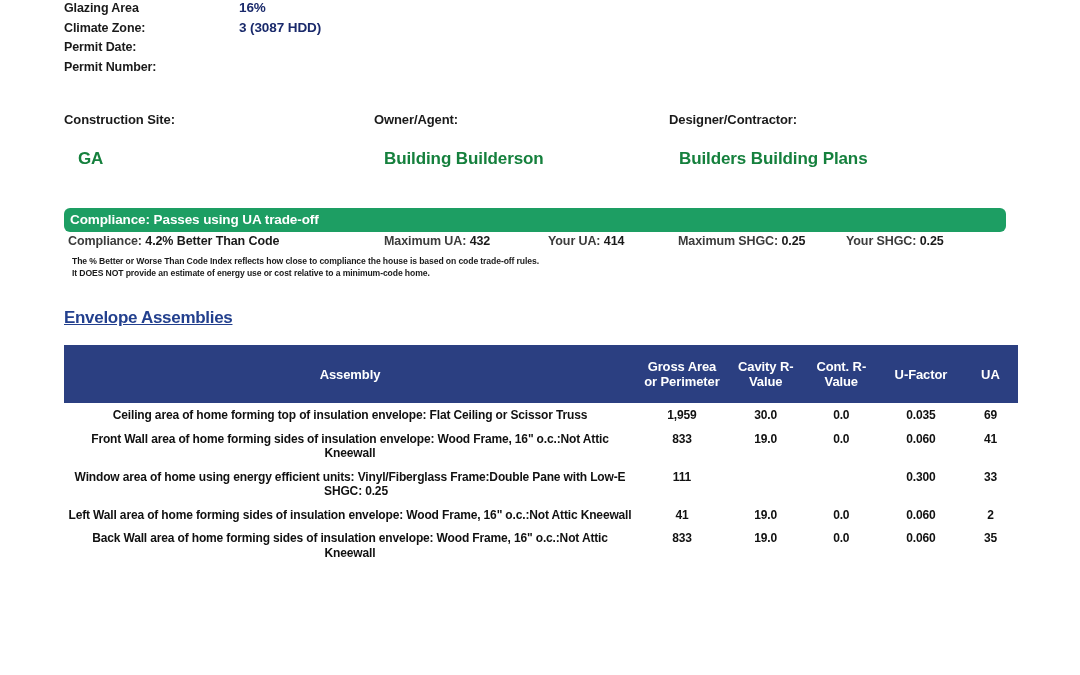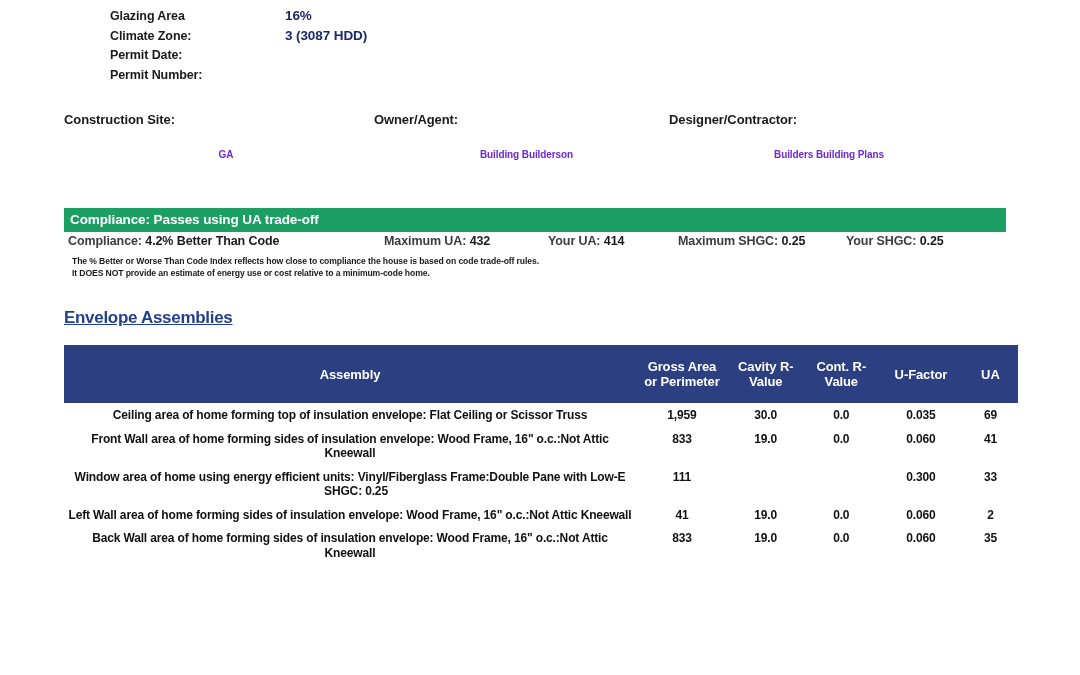--- a/index.html
+++ b/index.html
@@ -19,23 +19,22 @@
     position: relative;
     width: 1080px;
     height: 675px;
     padding: 0;
   }
 
   
   .summary {
     position: absolute;
     left: 64px;
-    top: 8px;
+    top: 0px;
     width: 560px;
-    margin-left: 46px;
   }
   .srow {
     display: flex;
     align-items: baseline;
     height: 20px;
   }
   .slabel {
     width: 175px;
     font-size: 12.5px;
     font-weight: bold;
@@ -62,44 +61,44 @@
   }
   .contact-col.c2 { width: 295px; }
   .contact-title {
     font-size: 13px;
     font-weight: bold;
     color: #1a1a1a;
     margin-bottom: 22px;
     letter-spacing: -0.1px;
   }
   .contact-value {
-    font-size: 10px;
-    font-weight: bold;
-    color: #6d28d9;
+    font-size: 17px;
+    font-weight: bold;
+    color: #15803d;
     padding-left: 14px;
     letter-spacing: -0.1px;
-    text-align: center;
   }
   .contact-value.pad2 { padding-left: 10px; }
 
   
   .banner {
     position: absolute;
     left: 64px;
     top: 208px;
     width: 942px;
     height: 24px;
     background: #1d9e63;
     color: #ffffff;
     font-size: 13.5px;
     font-weight: bold;
     line-height: 24px;
     padding-left: 6px;
     box-sizing: border-box;
     letter-spacing: -0.1px;
+    border-radius: 6px;
   }
   .compline {
     position: absolute;
     left: 64px;
     top: 234px;
     width: 942px;
     height: 18px;
     font-size: 12.5px;
     font-weight: bold;
     color: #3c3c3c;

